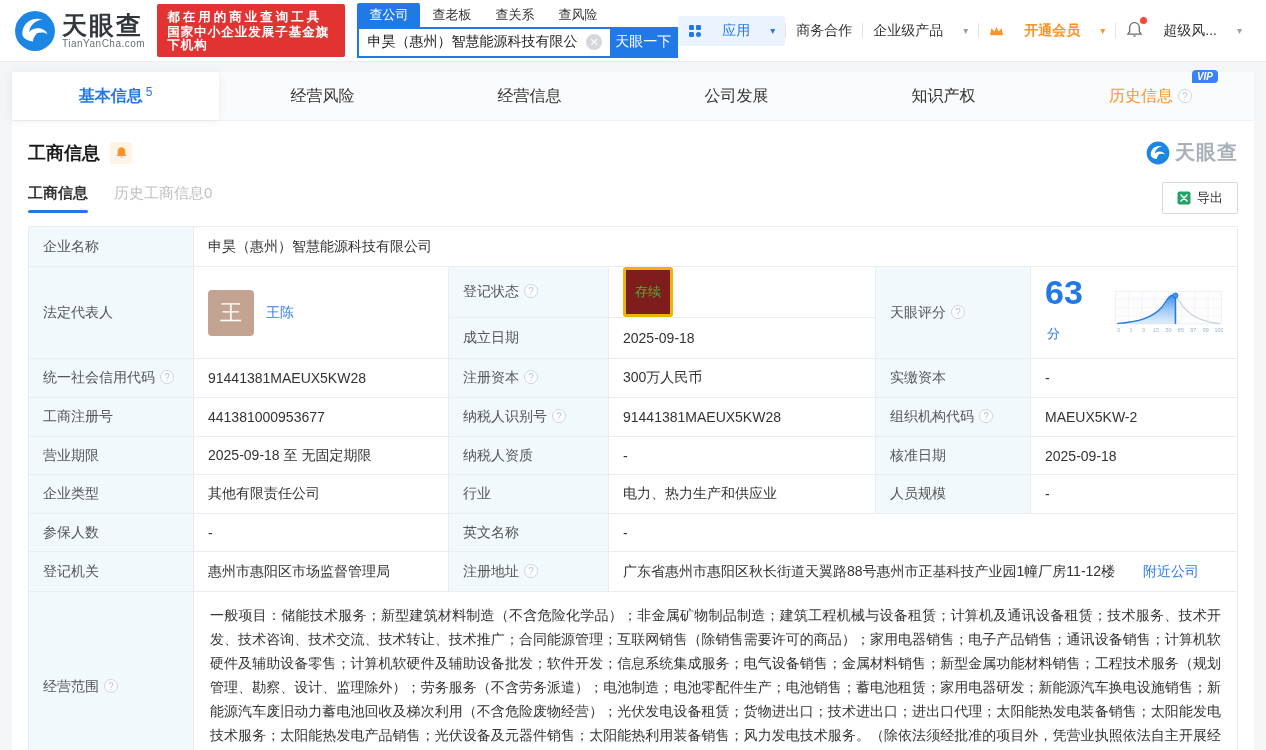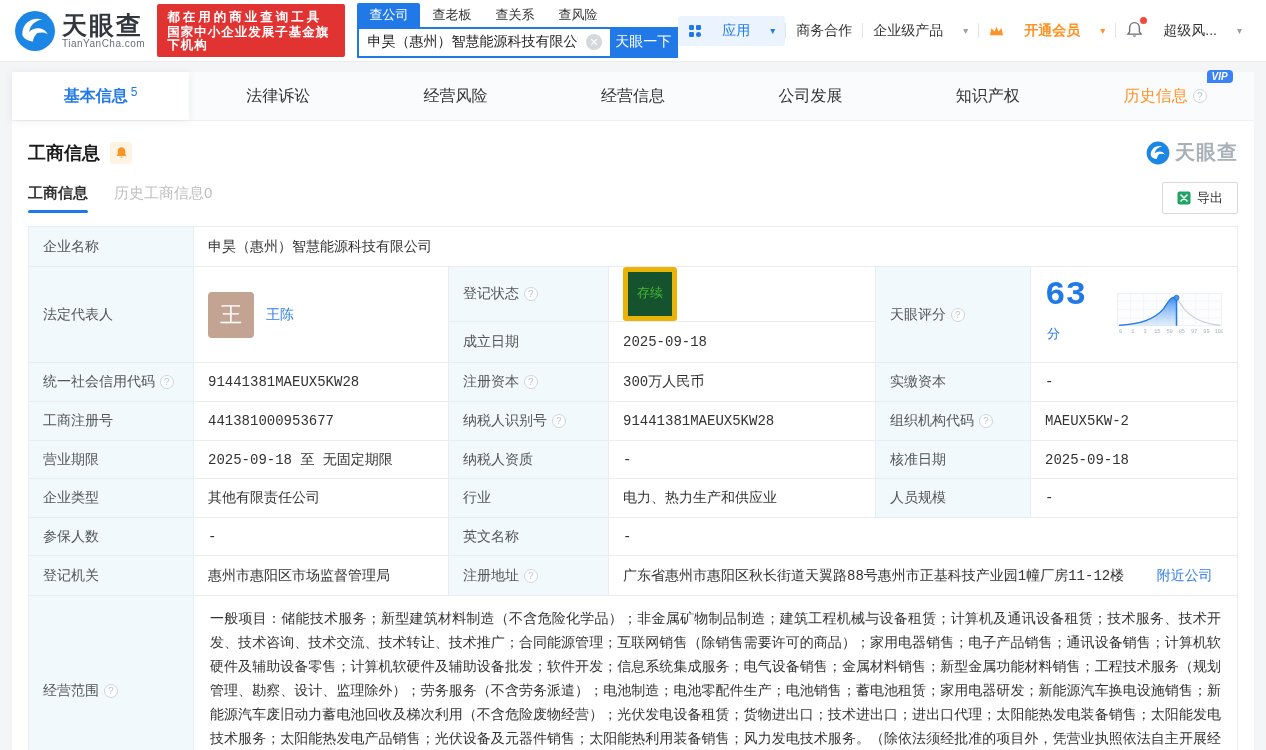--- a/index.html
+++ b/index.html
@@ -54,24 +54,24 @@
   .watermark .wm-txt { font-size:20px; font-weight:bold; color:#a9b0b9; letter-spacing:1px; }
 
   .subtab-row { display:flex; align-items:center; margin-top:16px; }
   .subtab { font-size:15px; margin-right:26px; cursor:pointer; padding-bottom:10px; position:relative; color:#bfbfbf; }
   .subtab.active { color:#333; font-weight:bold; }
   .subtab.active::after { content:""; position:absolute; left:0; right:0; bottom:0; height:3px; background:#2179e8; border-radius:2px; }
   .export-btn { margin-left:auto; border:1px solid #d9d9d9; border-radius:2px; background:#fff; padding:6px 14px; font-size:13px; color:#333; display:flex; align-items:center; gap:6px; cursor:pointer; font-family:inherit; }
 
   
   table.info { width:100%; border-collapse:collapse; margin-top:12px; table-layout:fixed; }
-  .info td { border:1px solid #e9edf2; font-size:14px; padding:0 14px; vertical-align:middle;font-family:Liberation Mono, monospace; }
+  .info td { border:1px solid #e9edf2; font-size:14px; padding:0 14px; vertical-align:middle; }
   .info td.lbl { background:#f1f9fd; color:#555; }
   .info td.val { color:#333; }
-  .badge-alive { display:inline-block; border:5px solid #eab308; background:#14532d; color:#48b432; font-size:13px; line-height:20px; padding:12px 9px; border-radius:3px; }
+  .badge-alive { display:inline-block; border:3px solid #eab308; background:#7f1d1d; color:#48b432; font-size:13px; line-height:20px; padding:12px 9px; border-radius:3px; }
   .rep { display:flex; align-items:center; gap:12px; }
   .avatar { width:46px; height:46px; background:#c3a392; color:#fff; font-size:22px; border-radius:4px; display:flex; align-items:center; justify-content:center; cursor:pointer; }
   .link { color:#2d7ceb; cursor:pointer; }
   .score-wrap { display:flex; align-items:center; gap:28px; }
   .score-num { color:#2179e8; font-weight:bold; font-size:34px; line-height:34px; }
   .score-num i { font-style:normal; font-size:13px; font-weight:normal; margin-left:2px; }
   .scope-cell { line-height:24px; padding:11px 16px !important; text-align:justify; }
   .addr-link { margin-left:24px; }
 </style>
 </head>
@@ -148,21 +148,20 @@
     </span>
   </div>
 </div>
 
 <div class="gap"></div>
 
 <div class="page-tabs">
   <div class="page-tab active">
     <span>基本信息</span><span class="tab-count">5</span>
   </div>
-  <div class="page-tab"><span>法律诉讼</span></div>
   <div class="page-tab"><span>经营风险</span></div>
   <div class="page-tab"><span>经营信息</span></div>
   <div class="page-tab"><span>公司发展</span></div>
   <div class="page-tab"><span>知识产权</span></div>
   <div class="page-tab tab-history">
     <span class="tab-inner">
       <span>历史信息</span><span class="q">?</span>
       <span class="vip-badge">VIP</span>
     </span>
   </div>

